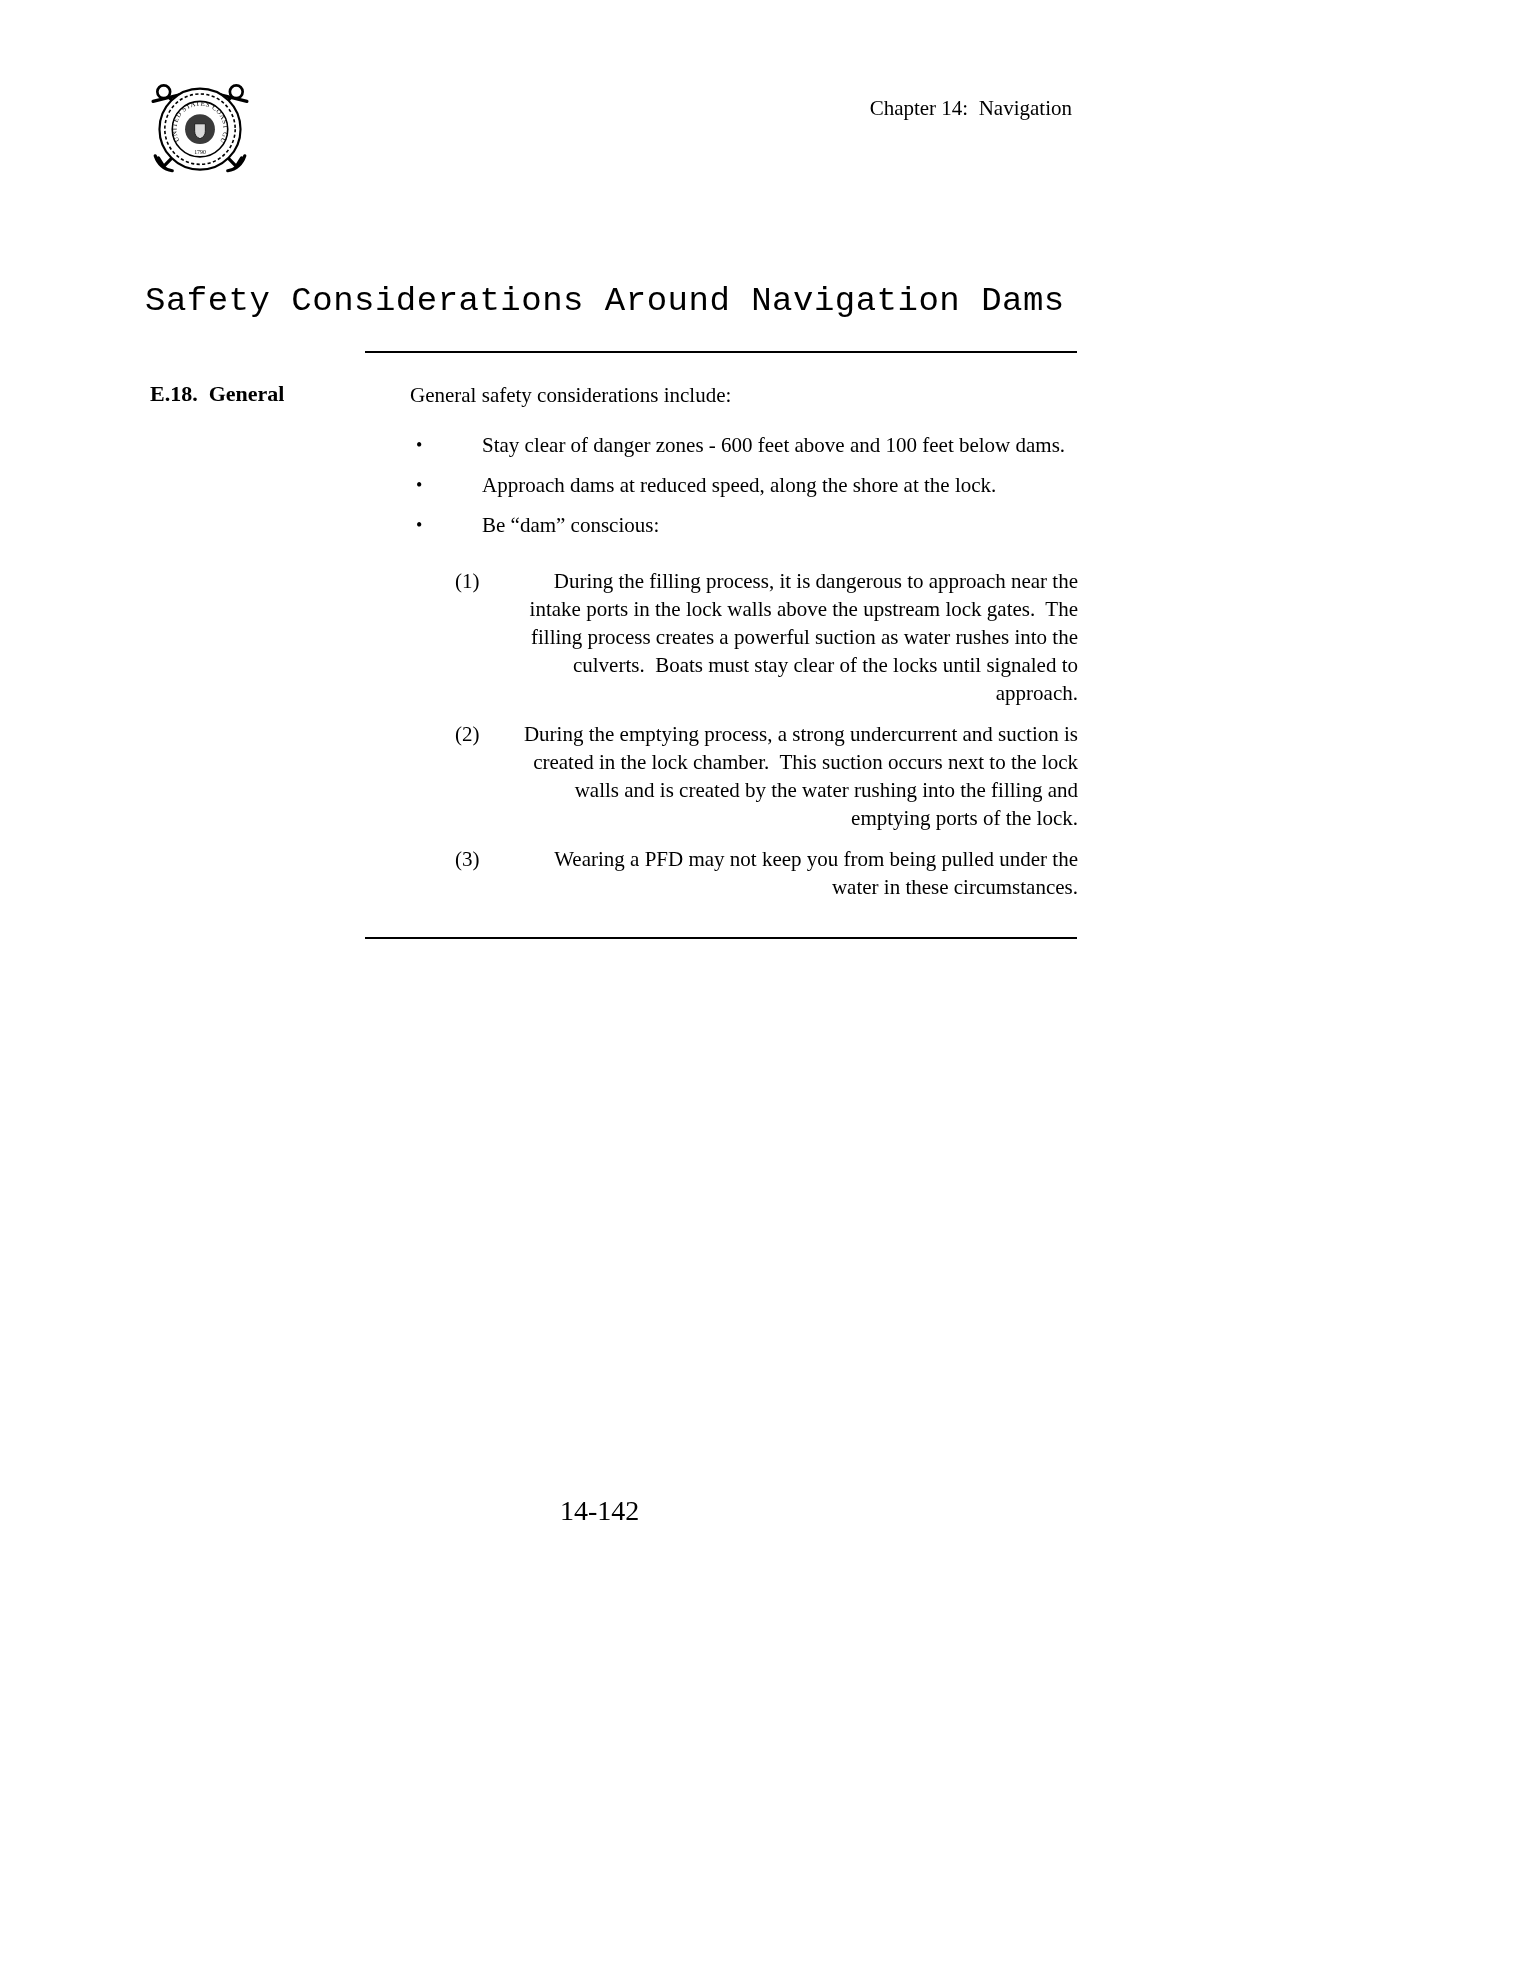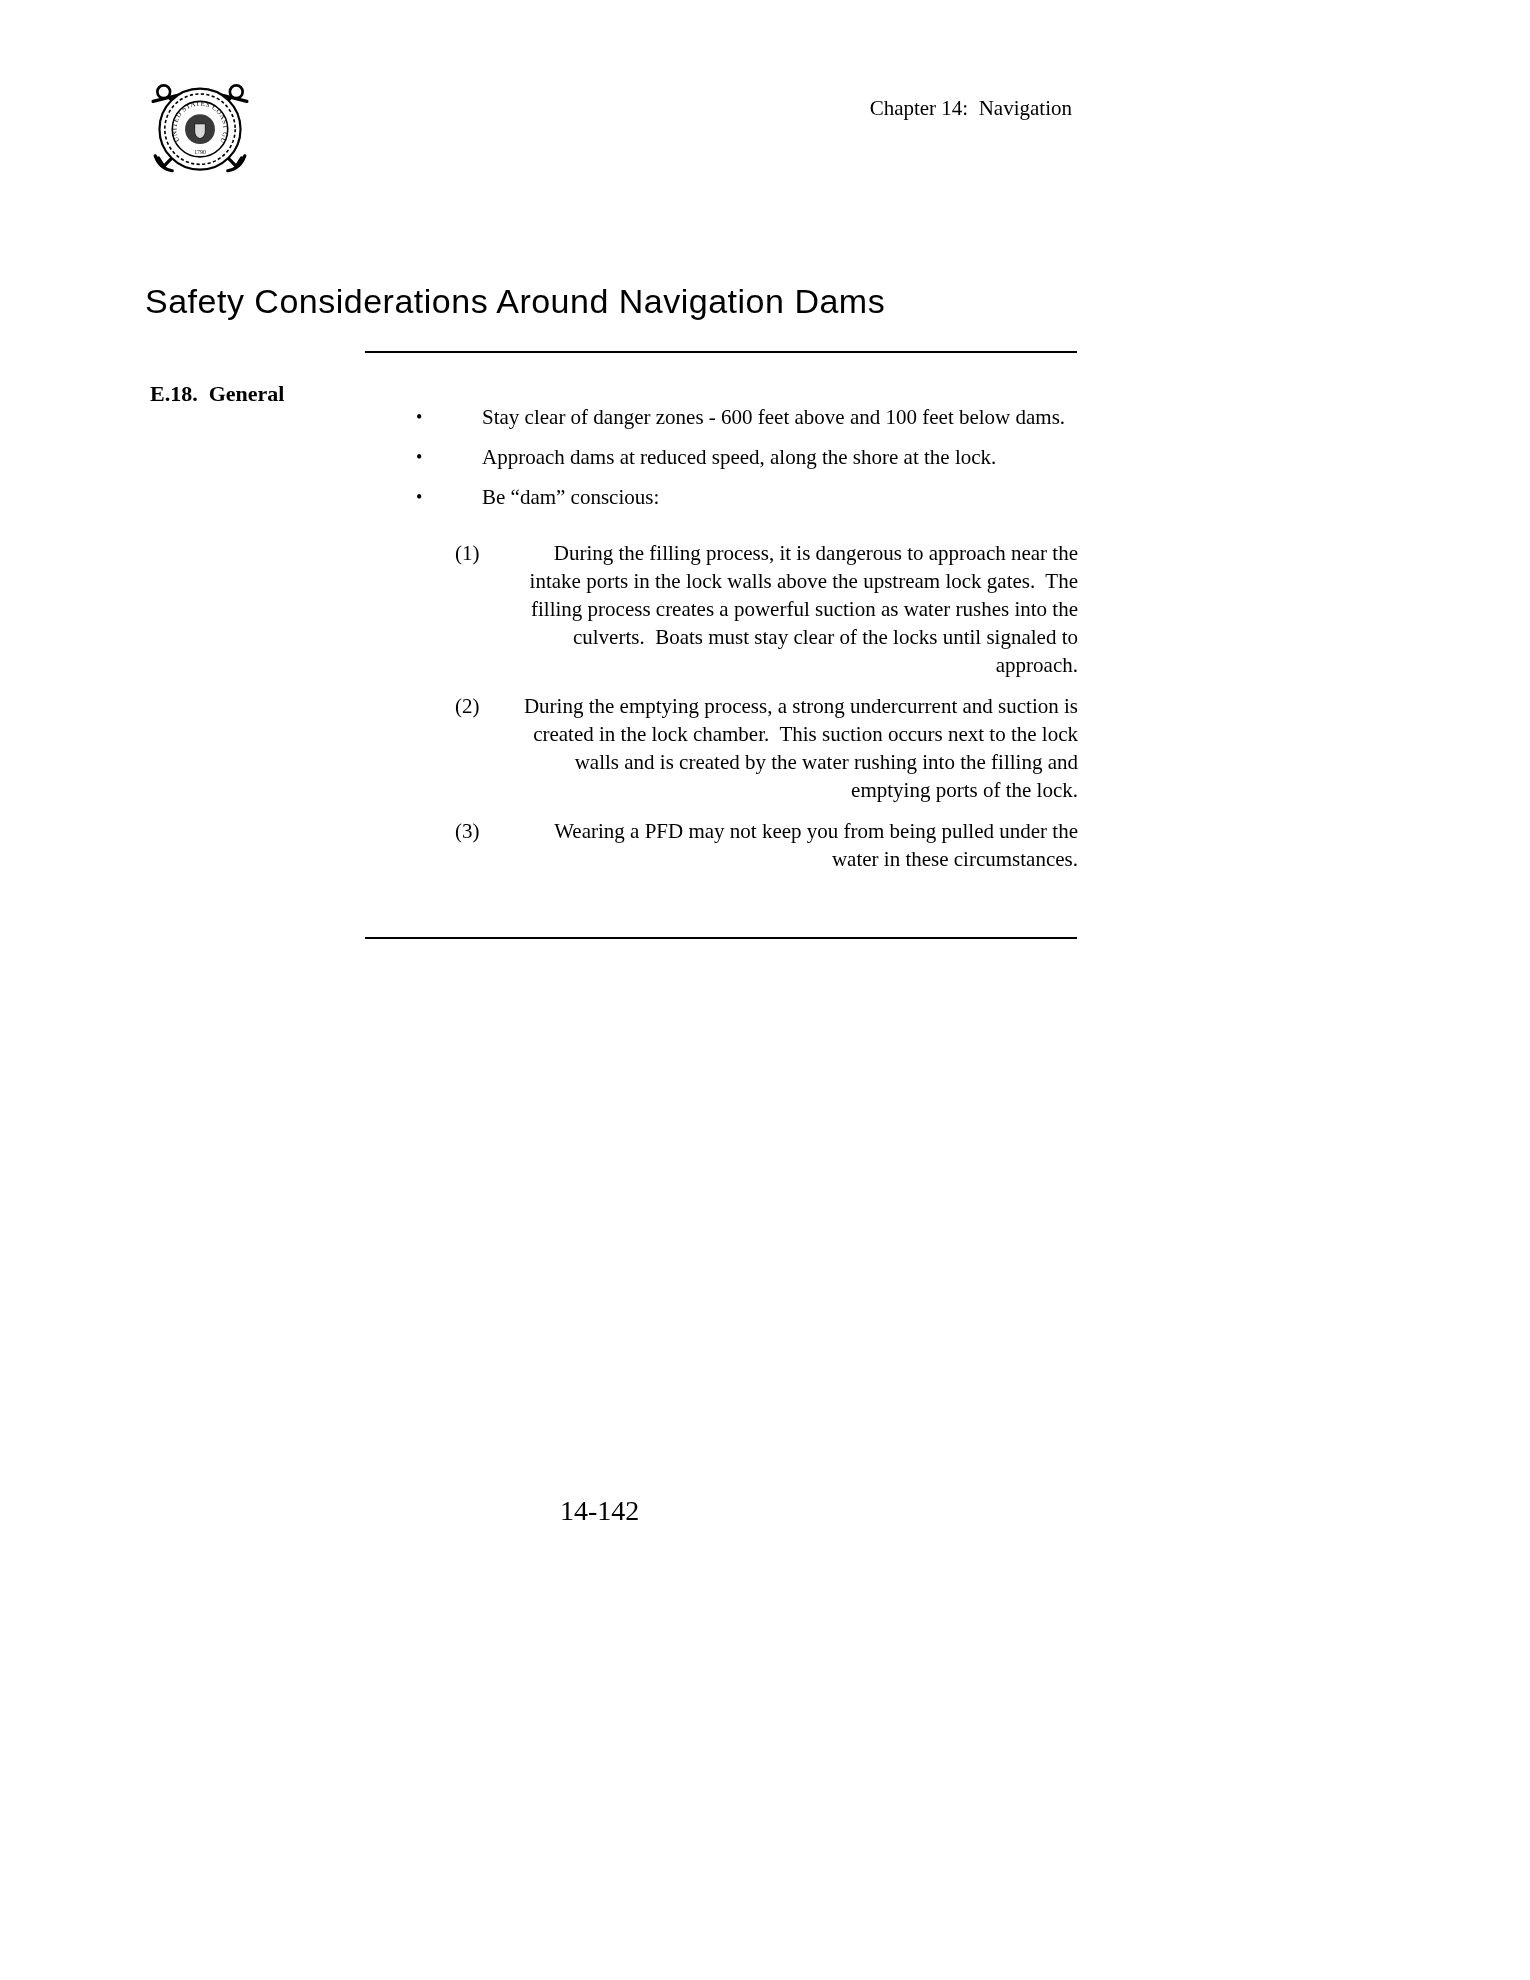--- a/index.html
+++ b/index.html
@@ -34,21 +34,21 @@
     font-size: 21px;
     white-space: pre-wrap;
     margin-left: 9px;
   }
 
   
   .doc-title {
     position: absolute;
     top: 282px;
     left: 145px;
-    font-family: Liberation Sans, sans-serif;
+    font-family: Liberation Mono, monospace;
     font-size: 34px;
     font-weight: 400;
     letter-spacing: 0.5px;
     white-space: pre-wrap;
   }
 
   .rule {
     position: absolute;
     left: 365px;
     width: 712px;
@@ -164,20 +164,21 @@
 
   <div class="chapter-header">Chapter 14:  Navigation</div>
 
   <h1 class="doc-title">Safety Considerations Around Navigation Dams</h1>
 
   <div class="rule rule-top"></div>
 
   <div class="section-label">E.18.  General</div>
 
   <div class="content">
+    <div class="intro">General safety considerations include:</div>
 
     <ul class="bullet-list">
       <li>
         <span class="glyph">•</span>
         <span class="btext">Stay clear of danger zones - 600 feet above and 100 feet below dams.</span>
       </li>
       <li>
         <span class="glyph">•</span>
         <span class="btext">Approach dams at reduced speed, along the shore at the lock.</span>
       </li>

